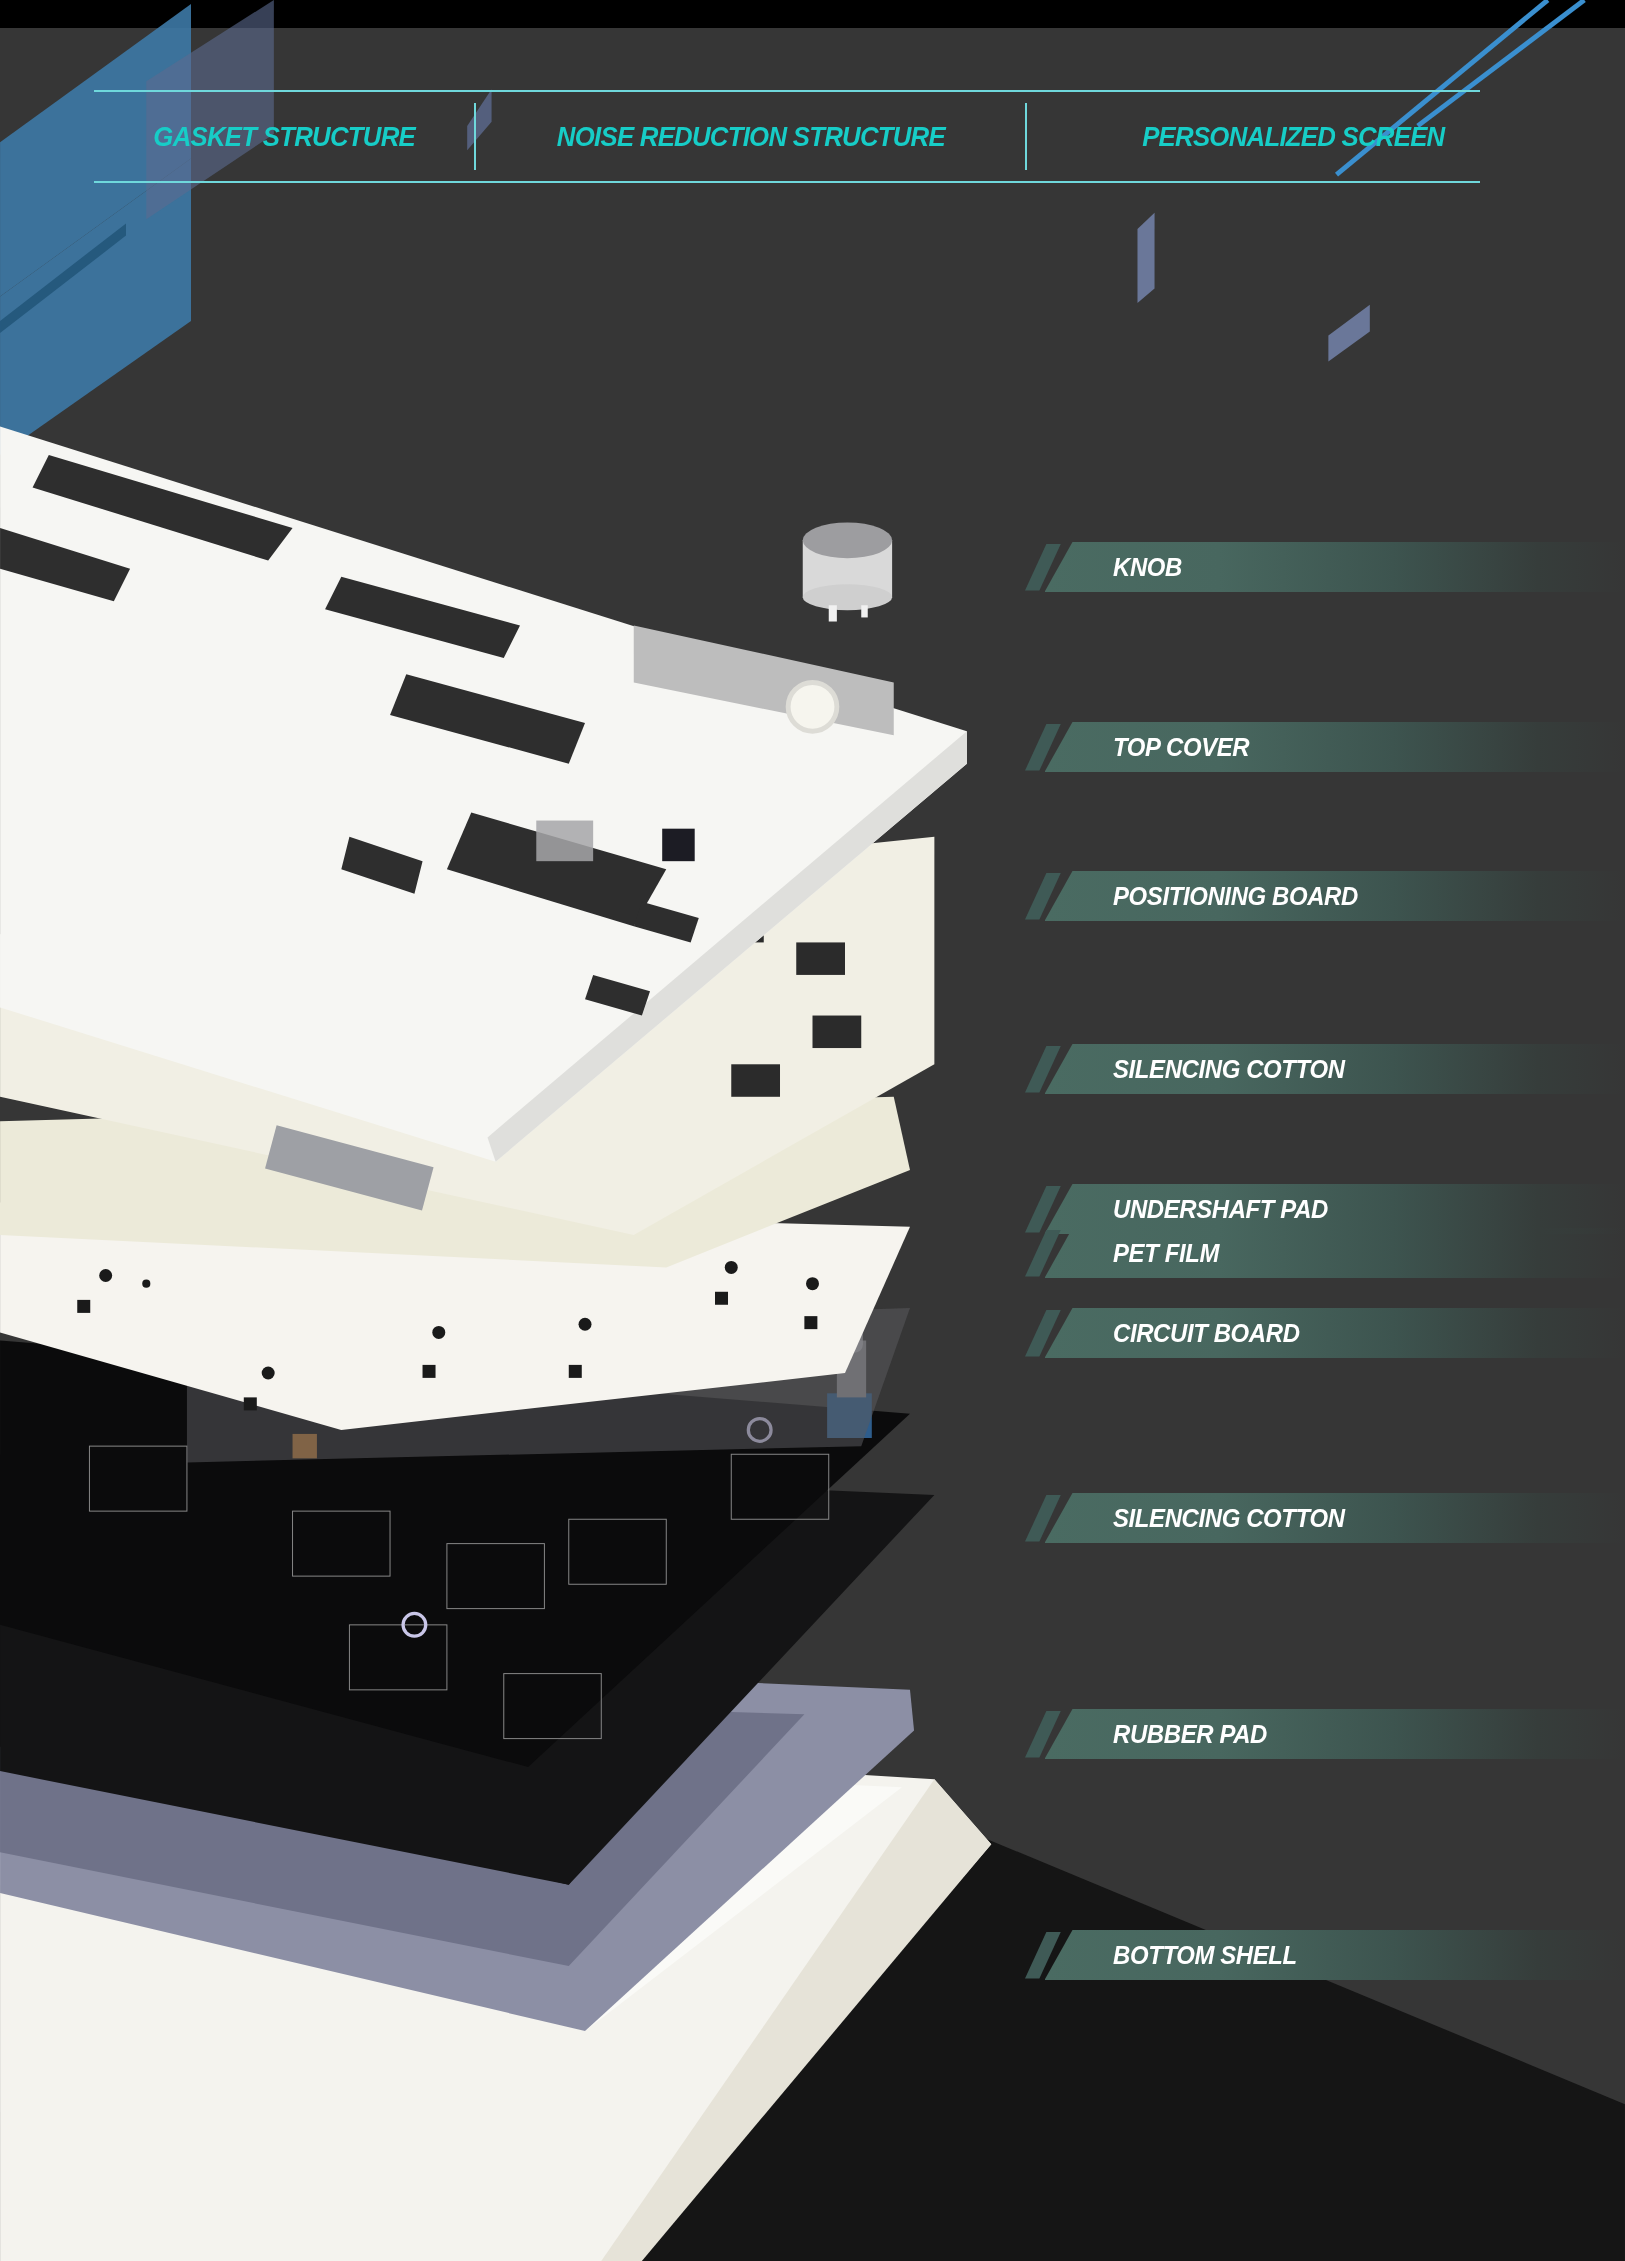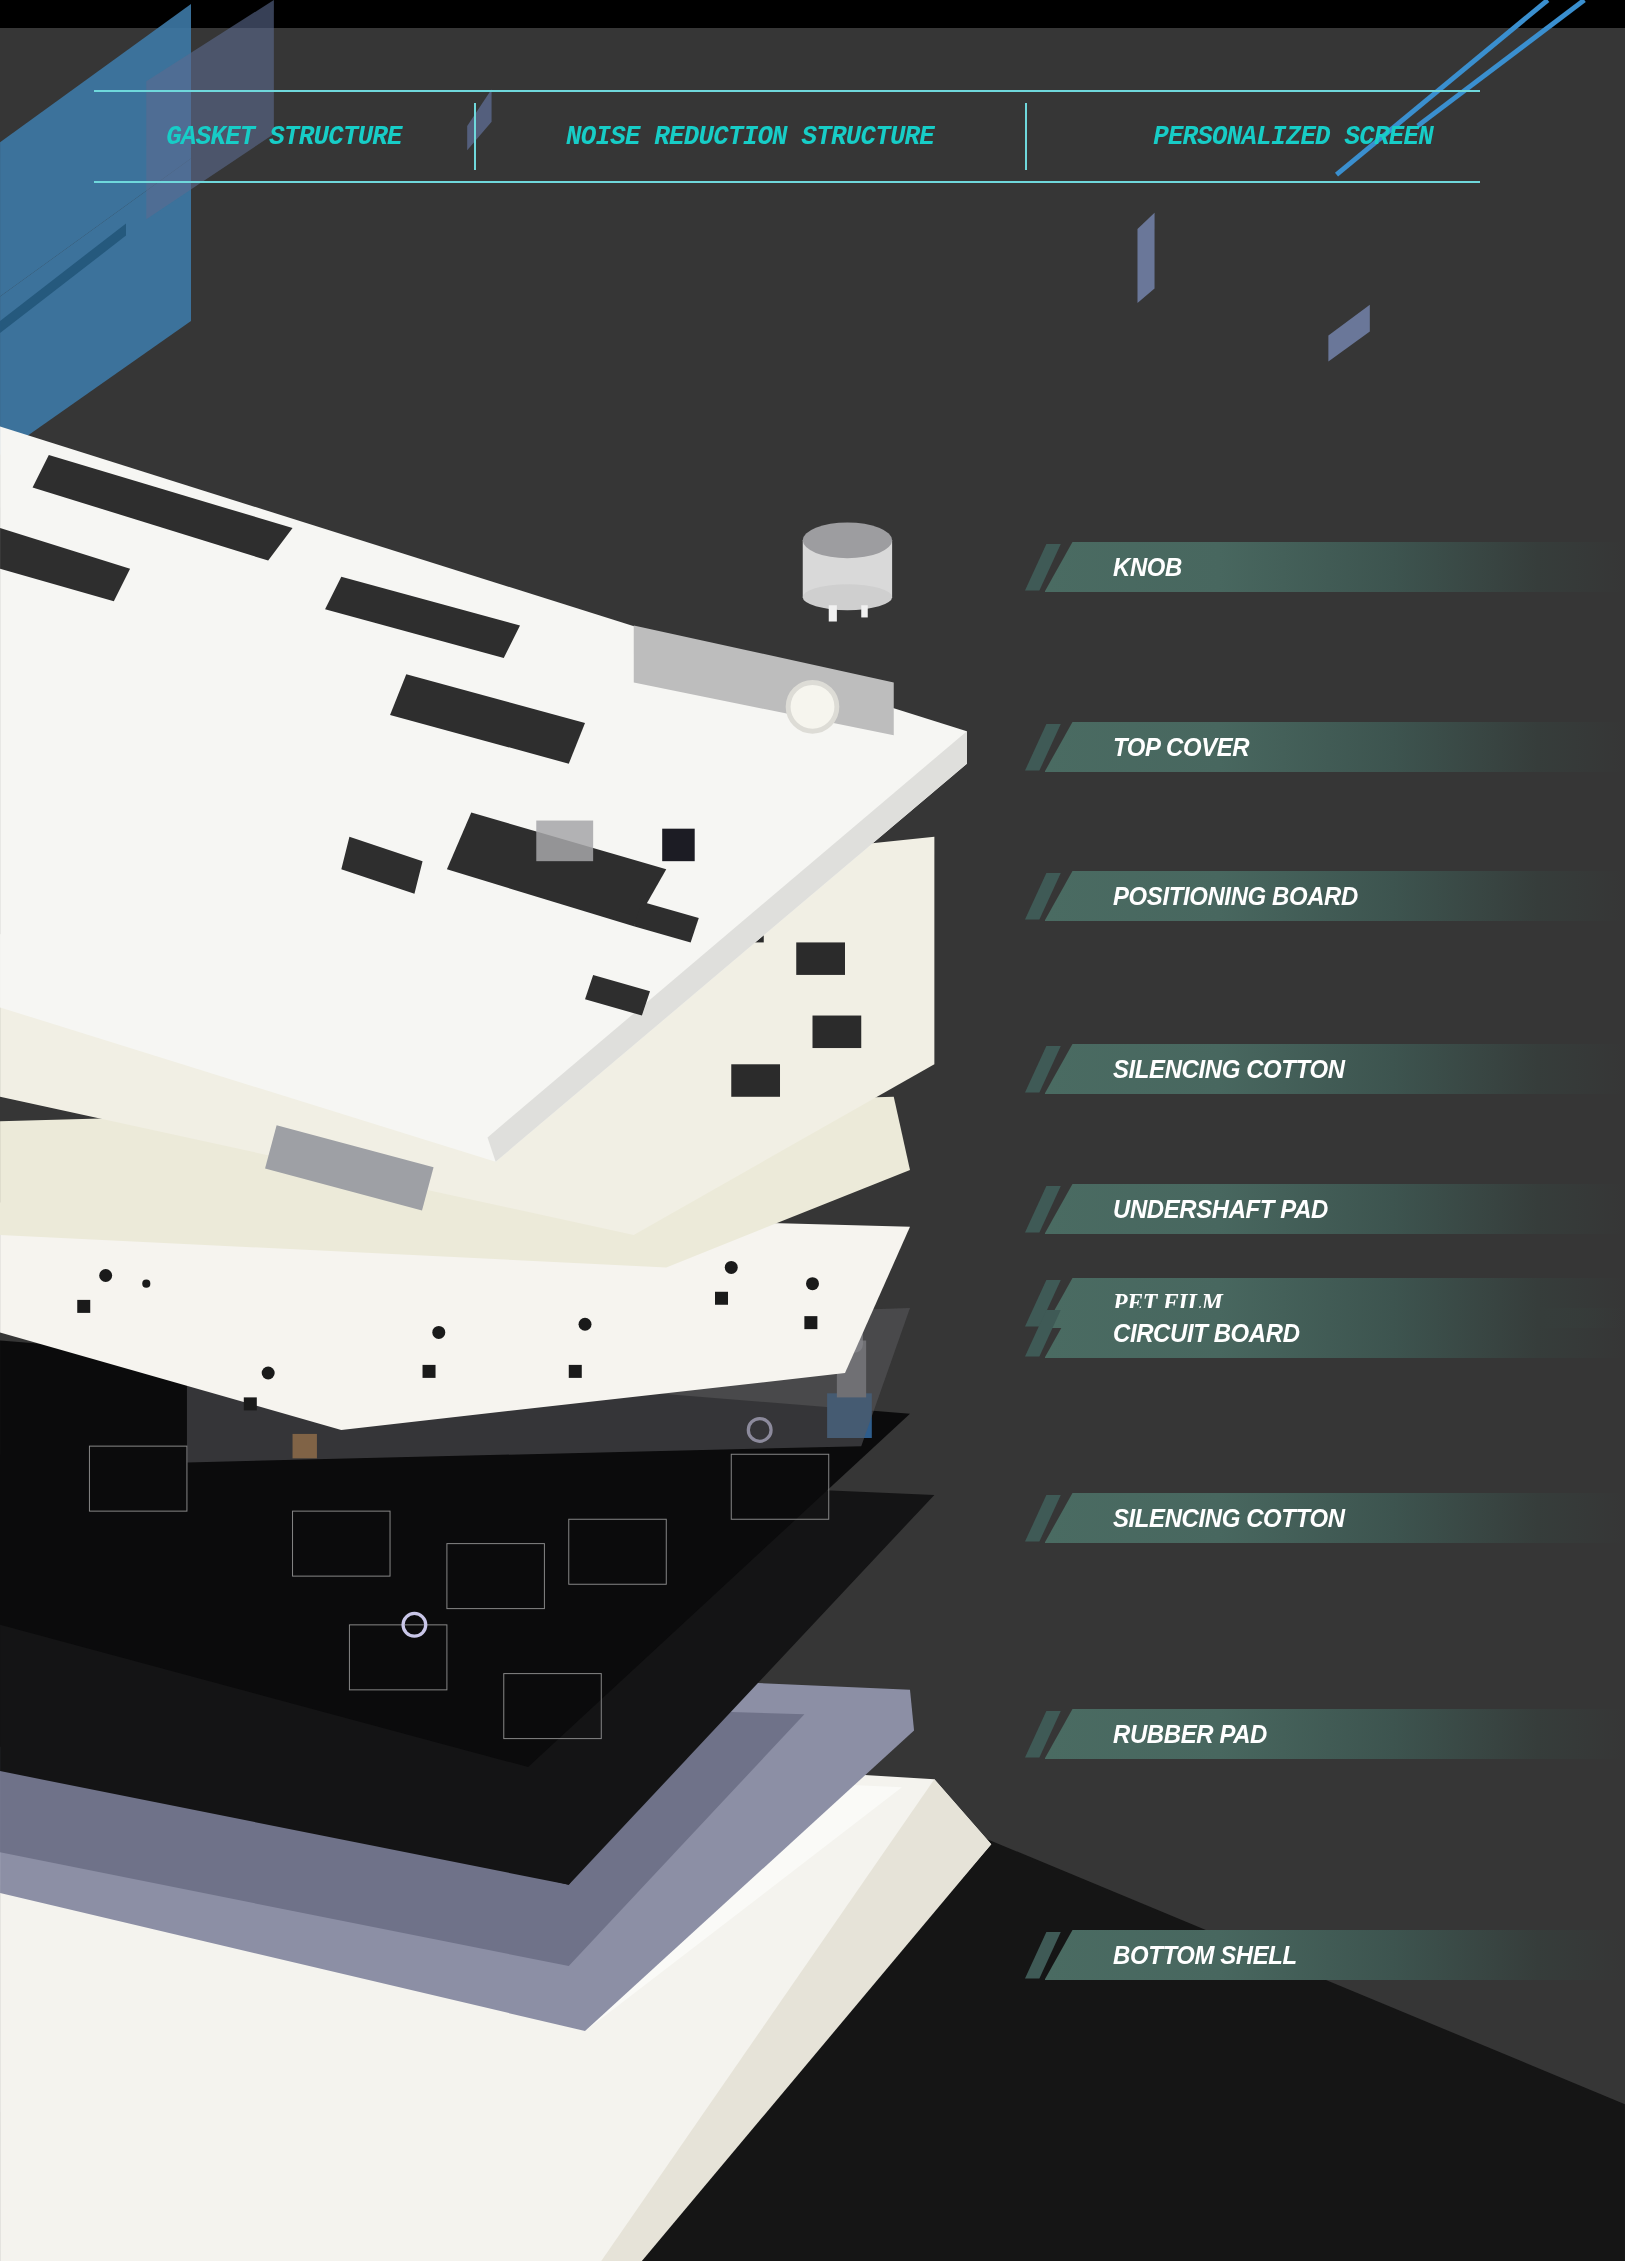--- a/index.html
+++ b/index.html
@@ -6,21 +6,21 @@
   html, body { width: 1625px; height: 2261px; background: #000; overflow: hidden; }
   body { font-family: "Liberation Sans", "DejaVu Sans", sans-serif; }
   #stage { position: relative; width: 1625px; height: 2261px; background: #363636; overflow: hidden; }
   .topstrip { position: absolute; left: 0; top: 0; width: 1625px; height: 28px; background: #000; }
   .floor { position: absolute; left: 0; top: 0; width: 1625px; height: 2261px; }
   .deco { position: absolute; left: 0; top: 0; width: 1625px; height: 2261px; pointer-events: none; }
 
   
   .feature-bar { position: absolute; left: 94px; top: 90px; width: 1386px; height: 93px;
     border-top: 2.4px solid #6fd8dc; border-bottom: 2.4px solid #6fd8dc; }
-  .feature { position: absolute; top: 0; height: 100%; display: flex; align-items: center; justify-content: center; font-family: Liberation Mono, monospace; }
+  .feature { position: absolute; top: 0; height: 100%; display: flex; align-items: center; justify-content: center; }
   .feature span { color: #17cdc7; font-weight: bold; font-style: italic; font-size: 28px; letter-spacing: -0.8px;
     transform: scaleX(0.92); display: inline-block; white-space: nowrap; }
   .feature-sep { position: absolute; top: 10.6px; width: 1.6px; height: 67px; background: #6fd8dc; }
 
   
   .kbd { position: absolute; left: 0; top: 0; width: 1625px; height: 2261px; }
 
   
   .part-label { position: absolute; left: 1025px; width: 600px; height: 50px; }
   .part-label .tick { position: absolute; left: 0; top: 1.6px; width: 36px; height: 47px;
@@ -193,21 +193,21 @@
   <div class="part-label" style="top:1044px;">
     <div class="tick"></div>
     <div class="band"></div>
     <div class="text">SILENCING COTTON</div>
   </div>
   <div class="part-label" style="top:1184px;">
     <div class="tick"></div>
     <div class="band"></div>
     <div class="text">UNDERSHAFT PAD</div>
   </div>
-  <div class="part-label" style="top:1278px;font-family:Liberation Serif, serif;">
+  <div class="part-label" style="top:1228px;">
     <div class="tick"></div>
     <div class="band"></div>
     <div class="text">PET FILM</div>
   </div>
   <div class="part-label" style="top:1308px;">
     <div class="tick"></div>
     <div class="band"></div>
     <div class="text">CIRCUIT BOARD</div>
   </div>
   <div class="part-label" style="top:1493px;">

